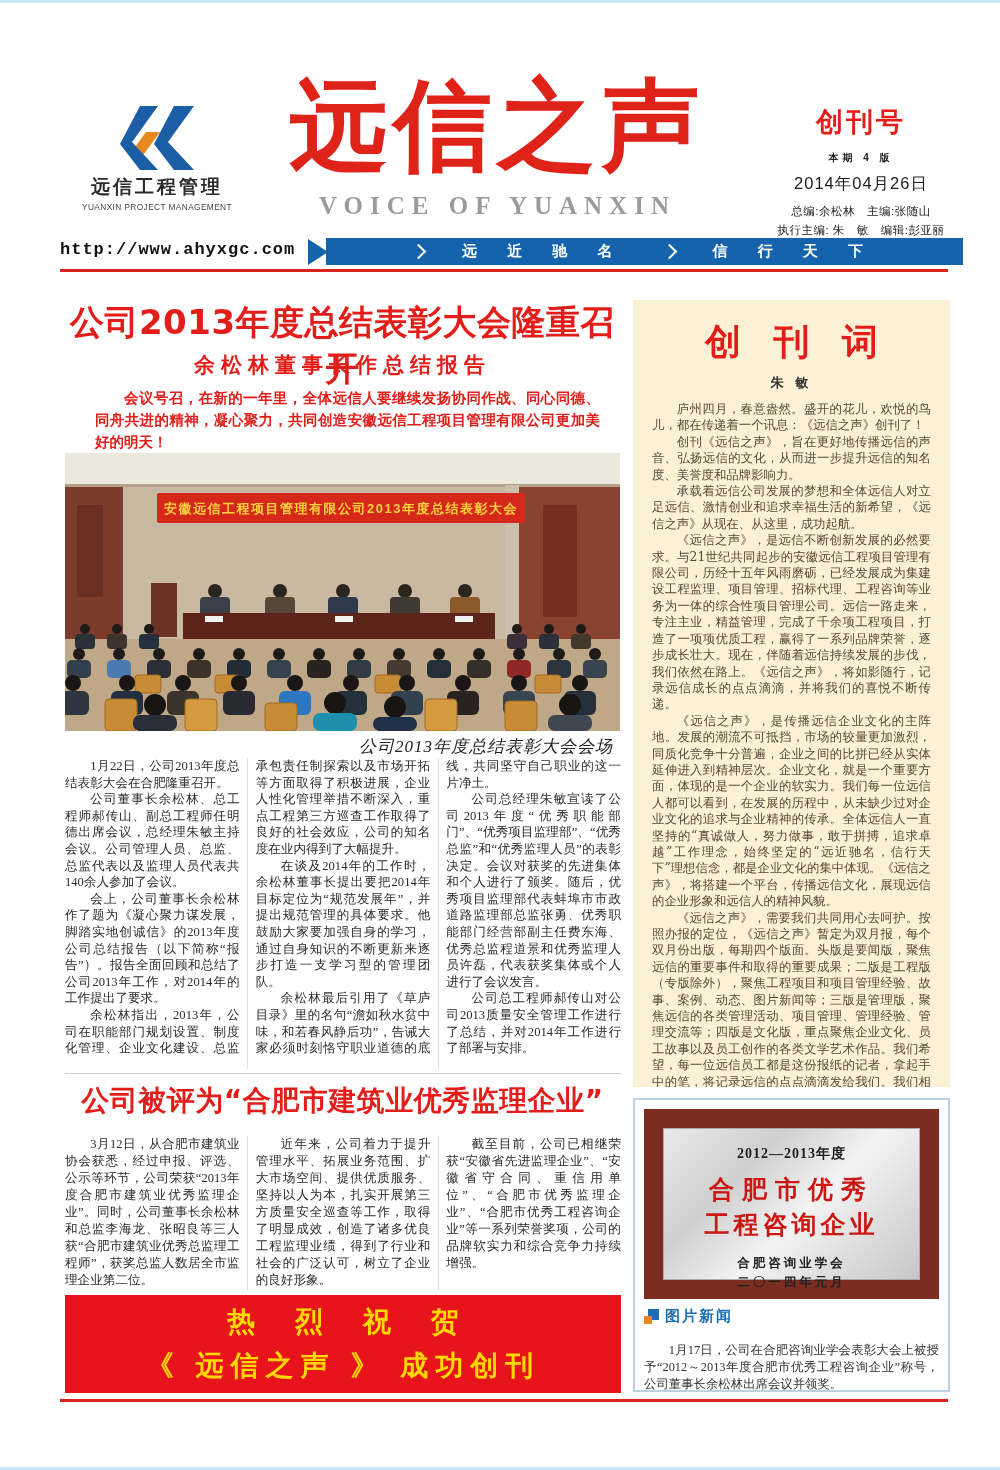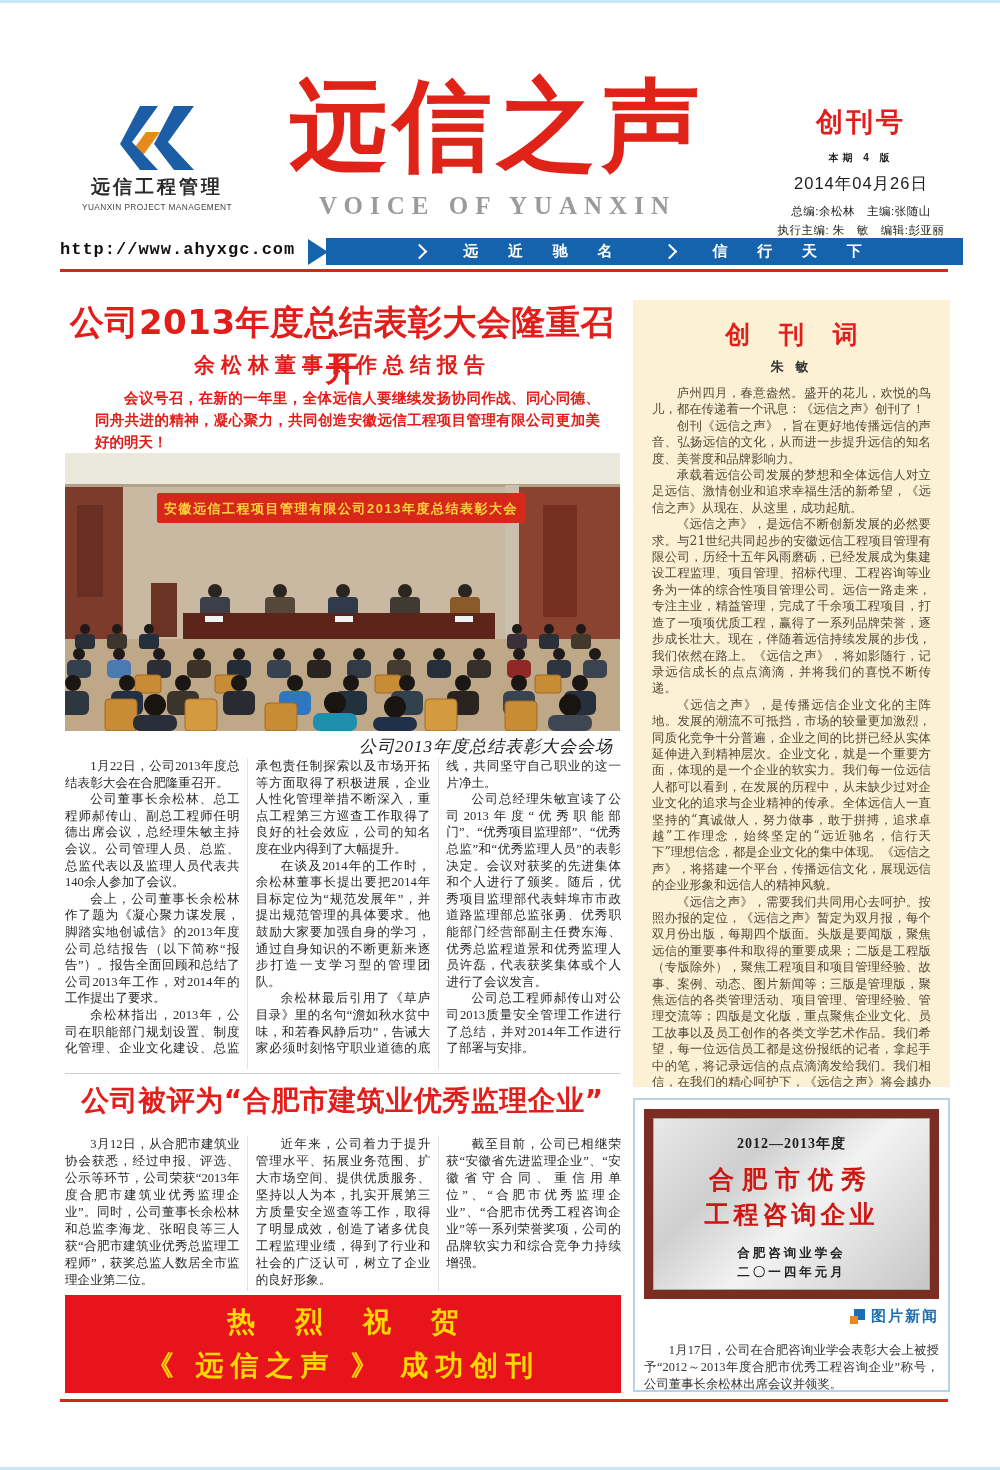--- a/index.html
+++ b/index.html
@@ -25,21 +25,21 @@
   .editors { font-size:11.5px; margin-top:9px; letter-spacing:0.5px; }
   .editors2 { font-size:11.5px; margin-top:4px; letter-spacing:0.5px; }
 
   
   .navbar { position:absolute; left:0; top:238px; width:1000px; height:27px; }
   .nav-url { position:absolute; left:60px; top:2px; font-family:"Liberation Mono", monospace;
       font-size:17px; font-weight:bold; color:#111; letter-spacing:1px; }
   .nav-arrow { position:absolute; left:308px; top:1px; width:0; height:0;
       border-top:13px solid transparent; border-bottom:13px solid transparent; border-left:20px solid #1563ac; }
   .nav-bar-blue { position:absolute; left:326px; top:0; width:637px; height:27px; background:#1563ac;
-      display:flex; align-items:center; justify-content:center; gap:38px;font-family:Liberation Serif, serif; }
+      display:flex; align-items:center; justify-content:center; gap:38px; }
   .chev { width:11px; height:11px; border-top:2px solid #fff; border-right:2px solid #fff;
       transform:rotate(45deg); flex:0 0 auto; }
   .slogan { color:#fff; font-size:15px; font-weight:bold; letter-spacing:13px; white-space:nowrap; }
   .redline { position:absolute; left:60px; width:888px; height:3px; background:#d9251d; }
   .redline.r1 { top:269px; } .redline.r2 { top:1399px; }
 
   
   .a1-headline { position:absolute; left:60px; top:300px; width:565px; text-align:center;
       font-size:34px; font-weight:900; color:#e31e1a; letter-spacing:0.5px; font-family:"DejaVu Sans",sans-serif; }
   .a1-subhead { position:absolute; left:60px; top:351px; width:565px; text-align:center;
@@ -60,40 +60,40 @@
   .a2-headline { position:absolute; left:45px; top:1082px; width:595px; text-align:center;
       font-size:28px; font-weight:900; color:#e31e1a; letter-spacing:0.5px; font-family:"DejaVu Sans",sans-serif; }
   .congrats { position:absolute; left:65px; top:1295px; width:556px; height:98px; background:#e8141c;
       display:flex; flex-direction:column; align-items:center; justify-content:center; gap:6px;text-align:right; }
   .congrats .l1 { color:#ffd900; font-size:28px; font-weight:900; letter-spacing:16px; text-indent:16px; }
   .congrats .l2 { color:#ffd900; font-size:28px; font-weight:900; letter-spacing:7px; }
 
   
   .editorial { position:absolute; left:633px; top:300px; width:317px; height:787px;
       background:#fcf1d4; padding:18px 19px 14px; overflow:hidden; }
-  .ed-title { text-align:center; font-size:25px; font-weight:900; color:#e31e1a;
+  .ed-title { text-align:center; font-size:36px; font-weight:900; color:#e31e1a;
       letter-spacing:10px; text-indent:10px; font-family:"DejaVu Sans",sans-serif; }
   .ed-author { text-align:center; font-size:13px; font-weight:bold; color:#333;
       letter-spacing:4px; margin:7px 0 9px; }
   .ed-body p { font-family:"DejaVu Serif", serif; font-size:12.4px; line-height:16.4px;
       color:#55483a; text-align:justify; text-indent:2em; }
 
   
   .pnews { position:absolute; left:633px; top:1098px; width:317px; height:294px; background:#fff;
       border:2px solid #b9d3e4; padding:9px 9px 6px; }
-  .plaque { width:100%; height:190px; background:#7b2d22; padding:9px; }
+  .plaque { width:100%; height:190px; background:#7b2d22; padding:19px; }
   .plate { width:100%; height:100%; text-align:center;
       background:linear-gradient(135deg,#e9e9e9 0%,#cfcfcf 30%,#f3f3f3 55%,#c6c6c6 100%);
       border:1px solid #aaa; padding-top:16px; }
   .plate .period { font-size:14px; font-weight:bold; color:#1d1d1d; letter-spacing:1px; font-family:"Liberation Serif",serif; }
   .plate .t1 { font-size:25px; font-weight:900; color:#cc1712; letter-spacing:8px; margin-top:10px; font-family:"DejaVu Sans",sans-serif; }
   .plate .t2 { font-size:25px; font-weight:900; color:#cc1712; letter-spacing:4px; margin-top:2px; font-family:"DejaVu Sans",sans-serif; }
   .plate .issuer { font-size:12.5px; font-weight:bold; color:#222; letter-spacing:3px; margin-top:14px; font-family:"Liberation Serif",serif; }
   .plate .pdate { font-size:12.5px; font-weight:bold; color:#222; letter-spacing:3px; margin-top:2px; font-family:"Liberation Serif",serif; }
-  .pn-labelrow { display:flex; align-items:center; gap:6px; margin-top:8px;justify-content:flex-end; }
+  .pn-labelrow { display:flex; align-items:center; gap:6px; margin-top:8px; }
   .pn-icon { position:relative; width:15px; height:15px; flex:0 0 auto; }
   .pn-icon .sq-b { position:absolute; right:0; top:0; width:11px; height:11px; background:#1a6fb5; }
   .pn-icon .sq-o { position:absolute; left:0; bottom:0; width:8px; height:8px; background:#e8891d; }
   .pn-label { font-size:15px; font-weight:900; color:#1a6fb5; letter-spacing:2px; font-family:"DejaVu Sans",sans-serif; }
   .pn-caption { margin-top:16px; font-family:"Liberation Serif", serif; font-size:12.4px; line-height:17px;
       color:#333; text-align:justify; text-indent:2em; }
 </style>
 </head>
 <body>
 

